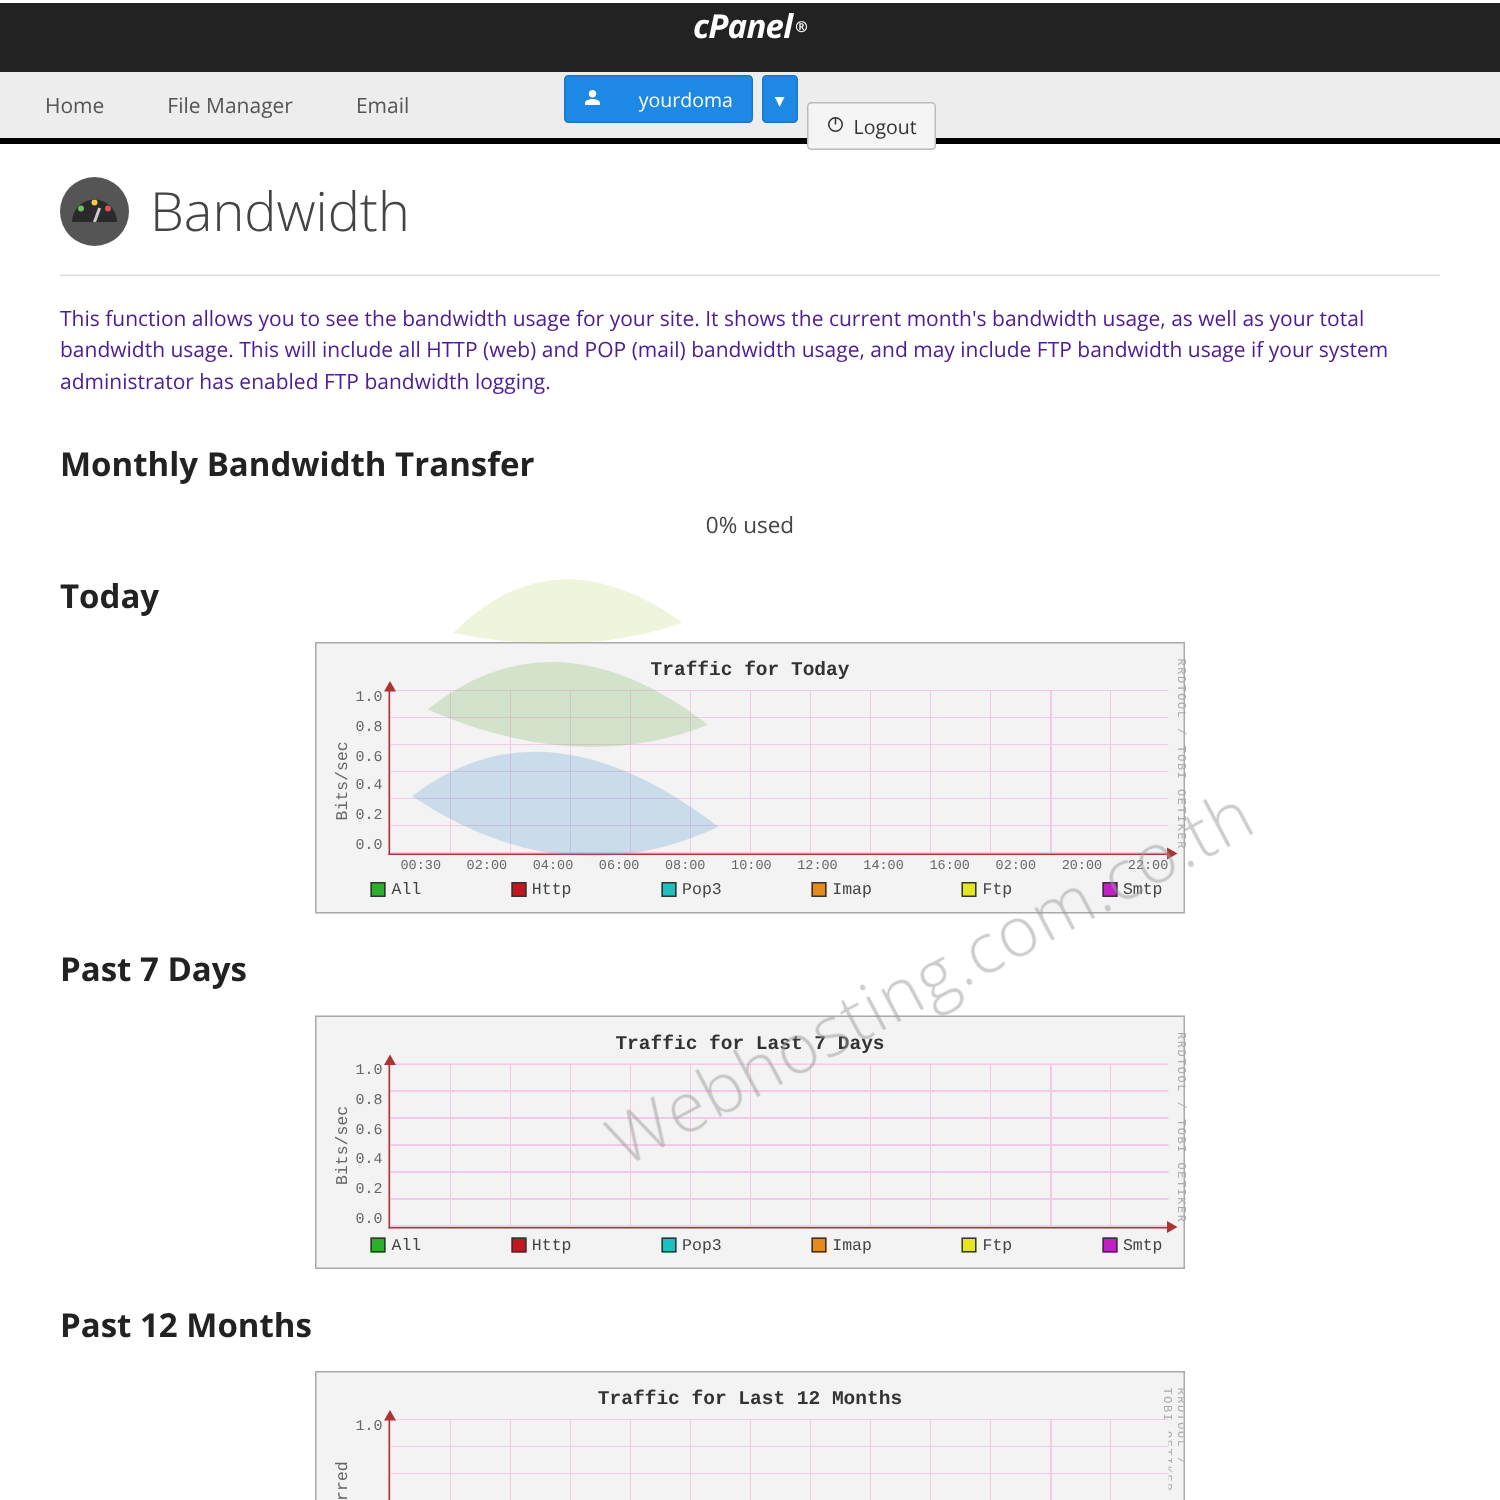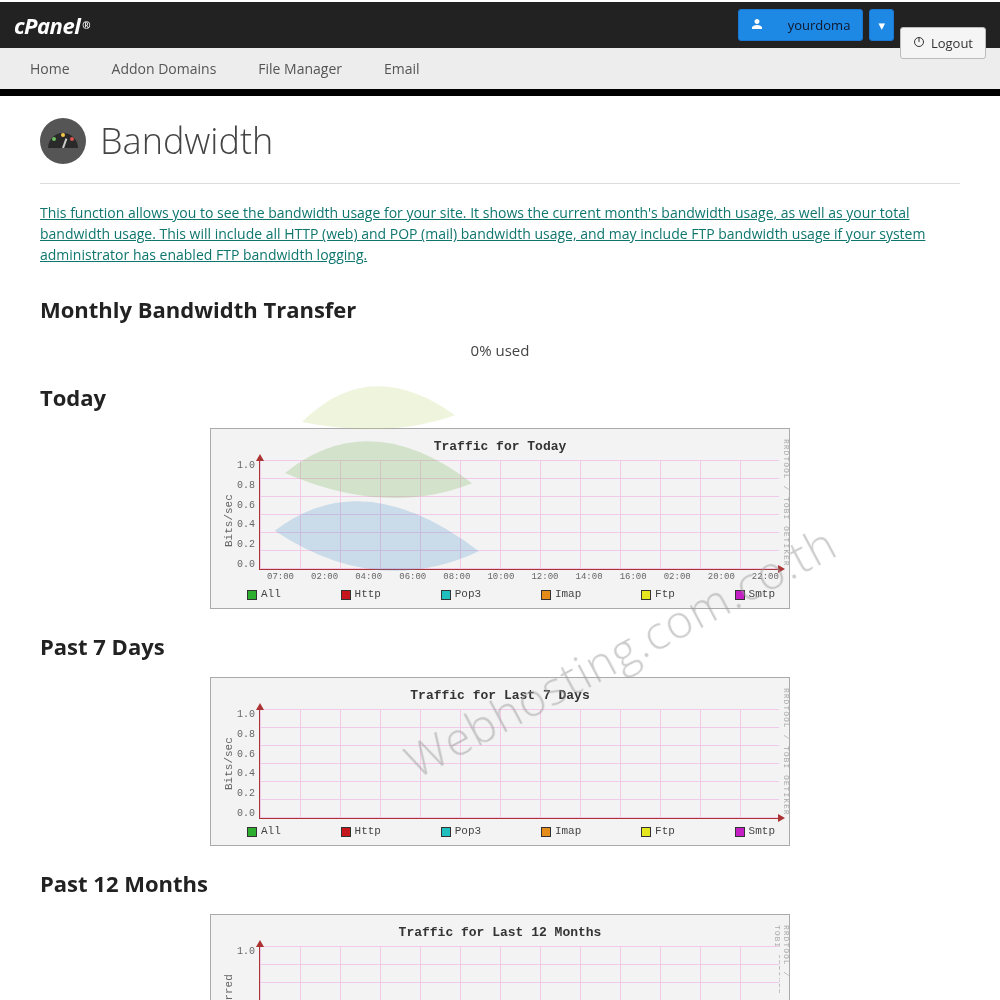--- a/index.html
+++ b/index.html
@@ -1,55 +1,55 @@
 <!DOCTYPE html>
 <html><head>
 <meta charset="utf-8">
 <style>
 * { box-sizing: border-box; margin: 0; padding: 0; }
 body { font-family: "Open Sans", "Helvetica Neue", Arial, sans-serif; font-size: 14px; color: #333; background: #fff; width: 1000px; }
-.topbar { background: #222; height: 48px; display: flex; align-items: center; justify-content: space-between; padding: 0 14px; border-top: 2px solid #fff; }
+.topbar { background: #222; height: 48px; display: flex; align-items: center; justify-content: space-between; padding: 0 14px; border-top: 2px solid #fff; flex-direction: column; }
 .logo { display: flex; align-items: center; color: #fff; font-style: italic; font-weight: bold; font-size: 22px; letter-spacing: -0.5px; }
 .logo .c { font-style: italic; }
 .logo sup { font-size: 10px; font-style: normal; margin-left: 2px; vertical-align: top; }
 .topbar-right { display: flex; gap: 6px; align-items: center; }
 .btn { display: inline-flex; align-items: center; gap: 6px; padding: 6px 12px; border-radius: 3px; font-size: 13px; cursor: pointer; border: 1px solid transparent; }
-.btn-user { background: #1e88e5; color: #0f172a; border-color: #1976d2; gap: 25px; }
+.btn-user { background: #1e88e5; color: #ffffff; border-color: #1976d2; gap: 25px; }
 .btn-caret { background: #1e88e5; color: #fff; border-color: #1976d2; padding: 6px 8px; }
 .btn-logout { background: #f5f5f5; color: #333; border: 1px solid #bbb; margin-top: 36px; }
-.navbar { background: #ededed; border-bottom: 7px solid #000000; padding: 0 24px; height: 48px; display: flex; align-items: center; gap: 30px; }
+.navbar { background: #ededed; border-bottom: 4px solid #000000; padding: 0 24px; height: 48px; display: flex; align-items: center; gap: 30px; }
 .nav-item { color: #555; font-size: 14px; cursor: pointer; padding: 14px 6px; }
 .content { padding: 20px 40px 40px 40px; }
 .page-head { display: flex; align-items: center; gap: 14px; padding-bottom: 18px; border-bottom: 1px solid #ddd; margin-bottom: 18px; }
 .page-icon { width: 46px; height: 46px; border-radius: 50%; background: #555; display: flex; align-items: center; justify-content: center; position: relative; }
 .gauge { width: 30px; height: 15px; border-top-left-radius: 30px; border-top-right-radius: 30px; background: #2a2a2a; position: relative; overflow: hidden; }
 .dot-g { position: absolute; width: 4px; height: 4px; border-radius: 50%; background: #6bc060; top: 4px; left: 4px; }
 .dot-y { position: absolute; width: 4px; height: 4px; border-radius: 50%; background: #f3c94c; top: 0px; left: 13px; }
 .dot-r { position: absolute; width: 4px; height: 4px; border-radius: 50%; background: #d9534f; top: 4px; right: 4px; }
 .needle { position: absolute; width: 2px; height: 10px; background: #ccc; bottom: 0; left: 14px; transform-origin: bottom; transform: rotate(20deg); }
 .page-title { font-size: 36px; font-weight: 300; color: #444; }
-.desc { color: #0f766e; line-height: 1.5; margin-bottom: 29px; text-decoration: underline; }
+.desc { color: #4c1d95; line-height: 1.5; margin-bottom: 29px; }
 h2.section { font-size: 22px; font-weight: 700; color: #222; margin: 22px 0 16px 0; }
 .usage { text-align: center; color: #444; margin-bottom: 10px; font-size: 15px; }
 .chart-wrap { display: flex; justify-content: center; margin-bottom: 14px; }
 .chart-box { width: 580px; background: #f3f3f3; border: 1px solid #aaa; padding: 6px 10px 6px 10px; position: relative; }
 .chart-title { text-align: center; font-family: "Courier New", monospace; font-size: 13px; font-weight: bold; color: #333; padding: 4px 0 6px; }
 .plot-row { display: flex; align-items: stretch; }
 .ylabel { writing-mode: vertical-rl; transform: rotate(180deg); font-family: "Courier New", monospace; font-size: 11px; color: #666; text-align: center; padding: 0 2px; }
 .plot-area { flex: 1; position: relative; }
 .plot-inner { display: flex; align-items: center; }
 .yticks { display: flex; flex-direction: column; justify-content: space-between; font-family: "Courier New", monospace; font-size: 10px; color: #666; text-align: right; padding-right: 4px; height: 110px; }
 .grid { flex: 1; height: 110px; position: relative; background: #f3f3f3; border-left: 1px solid #a33; border-bottom: 1px solid #a33; }
 .grid::before { content: ""; position: absolute; inset: 0; background-image: repeating-linear-gradient(to right, #e5c 0 1px, transparent 1px 40px), repeating-linear-gradient(to bottom, #e5c 0 1px, transparent 1px 18px); opacity: 0.25; }
 .arrow-up { position: absolute; top: -6px; left: -4px; width: 0; height: 0; border-left: 4px solid transparent; border-right: 4px solid transparent; border-bottom: 7px solid #a33; }
 .arrow-right { position: absolute; bottom: -4px; right: -6px; width: 0; height: 0; border-top: 4px solid transparent; border-bottom: 4px solid transparent; border-left: 7px solid #a33; }
 .xticks { display: flex; font-family: "Courier New", monospace; font-size: 9px; color: #666; margin-left: 30px; margin-top: 2px; justify-content: space-between; }
 .side-note { position: absolute; right: -2px; top: 10px; writing-mode: vertical-rl; font-family: "Courier New", monospace; font-size: 8px; color: #aaa; letter-spacing: 1px; }
 .legend { display: flex; justify-content: space-between; padding: 6px 4px 2px 26px; font-family: "Courier New", monospace; font-size: 11px; color: #444; }
-.legend-item { display: flex; align-items: flex-end; gap: 4px; }
+.legend-item { display: flex; align-items: flex-start; gap: 4px; }
 .sw { width: 10px; height: 10px; border: 1px solid #333; display: inline-block; }
 .watermark { position: fixed; top: 320px; left: 200px; pointer-events: none; opacity: 0.35; z-index: 10; }
 .wm-text { position: fixed; top: 620px; left: 380px; font-size: 46px; color: #999; transform: rotate(-28deg); opacity: 0.5; pointer-events: none; z-index: 10; font-weight: 300; letter-spacing: 1px; }
 </style>
 </head>
 <body>
 
 <div class="topbar">
   <div class="logo">
     <span class="c">cPanel</span>
@@ -74,21 +74,20 @@
             <line x1="12" y1="3" x2="12" y2="12"></line>
           </svg>
       </span>
       <span>Logout</span>
     </div>
   </div>
 </div>
 
 <div class="navbar">
   <div class="nav-item">Home</div>
-  <div class="nav-item">Addon Domains</div>
   <div class="nav-item">File Manager</div>
   <div class="nav-item">Email</div>
 </div>
 
 <div class="content">
 
   <div class="page-head">
     <div class="page-icon">
       <div class="gauge">
           <span class="dot-g"></span>
@@ -121,21 +120,21 @@
                 <span>0.4</span>
                 <span>0.2</span>
                 <span>0.0</span>
               </div>
               <div class="grid">
                 <span class="arrow-up"></span>
                 <span class="arrow-right"></span>
               </div>
             </div>
             <div class="xticks">
-              <span>07:00</span>
+              <span>00:30</span>
               <span>02:00</span>
               <span>04:00</span>
               <span>06:00</span>
               <span>08:00</span>
               <span>10:00</span>
               <span>12:00</span>
               <span>14:00</span>
               <span>16:00</span>
               <span>02:00</span>
               <span>20:00</span>

